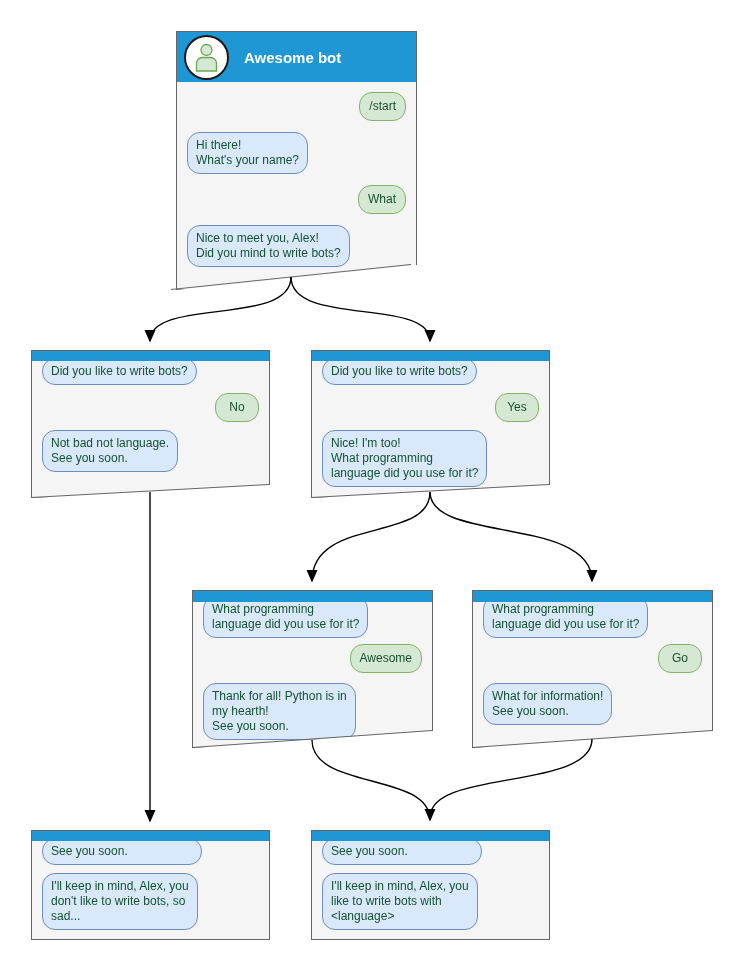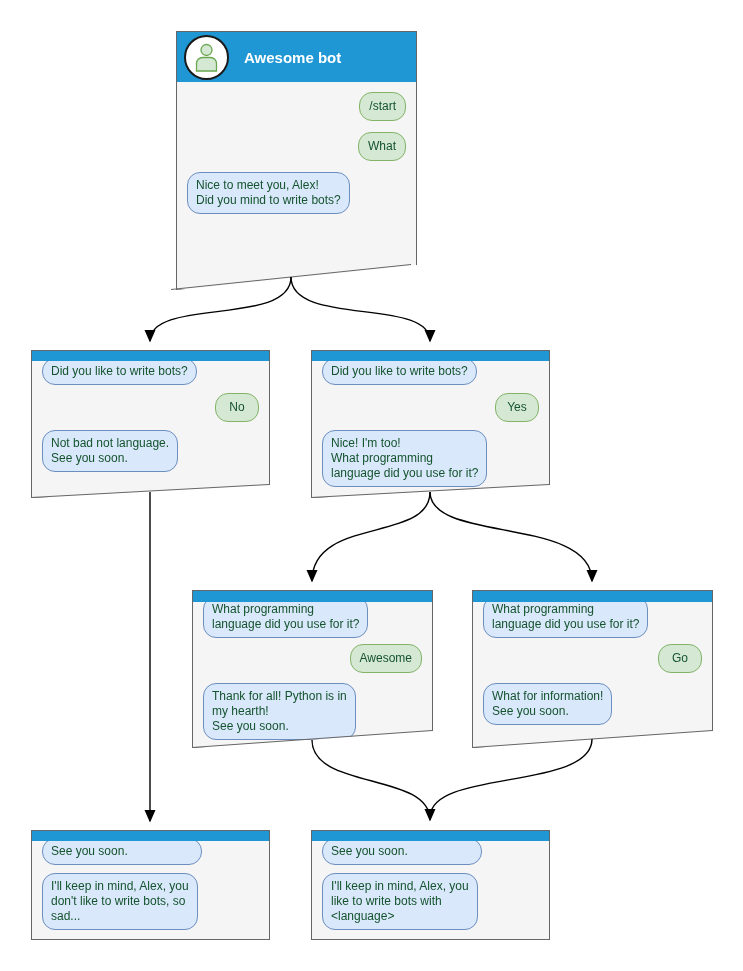--- a/index.html
+++ b/index.html
@@ -68,20 +68,22 @@
       <div class="avatar">
         <svg width="27" height="29" viewBox="0 0 27 29">
           <circle cx="13.5" cy="7" r="5.5" fill="#d5e8d4" stroke="#6aa84f" stroke-width="1.3"></circle>
           <path d="M3.5 28 v-7.5 a6 6 0 0 1 6-6 h8 a6 6 0 0 1 6 6 V28 z" fill="#d5e8d4" stroke="#6aa84f" stroke-width="1.3"></path>
         </svg>
       </div>
       <div class="bot-title">Awesome bot</div>
     </div>
     <div class="body">
       <div class="msg user">/start</div>
+      <div class="msg bot">Hi there!
+What's your name?</div>
       <div class="msg user">What</div>
       <div class="msg bot">Nice to meet you, Alex!
 Did you mind to write bots?</div>
     </div>
   </div>
 
   <div class="win slant13" id="win-branch-no">
     <div class="titlebar thin"></div>
     <div class="body">
       <div class="msg bot">Did you like to write bots?</div>

